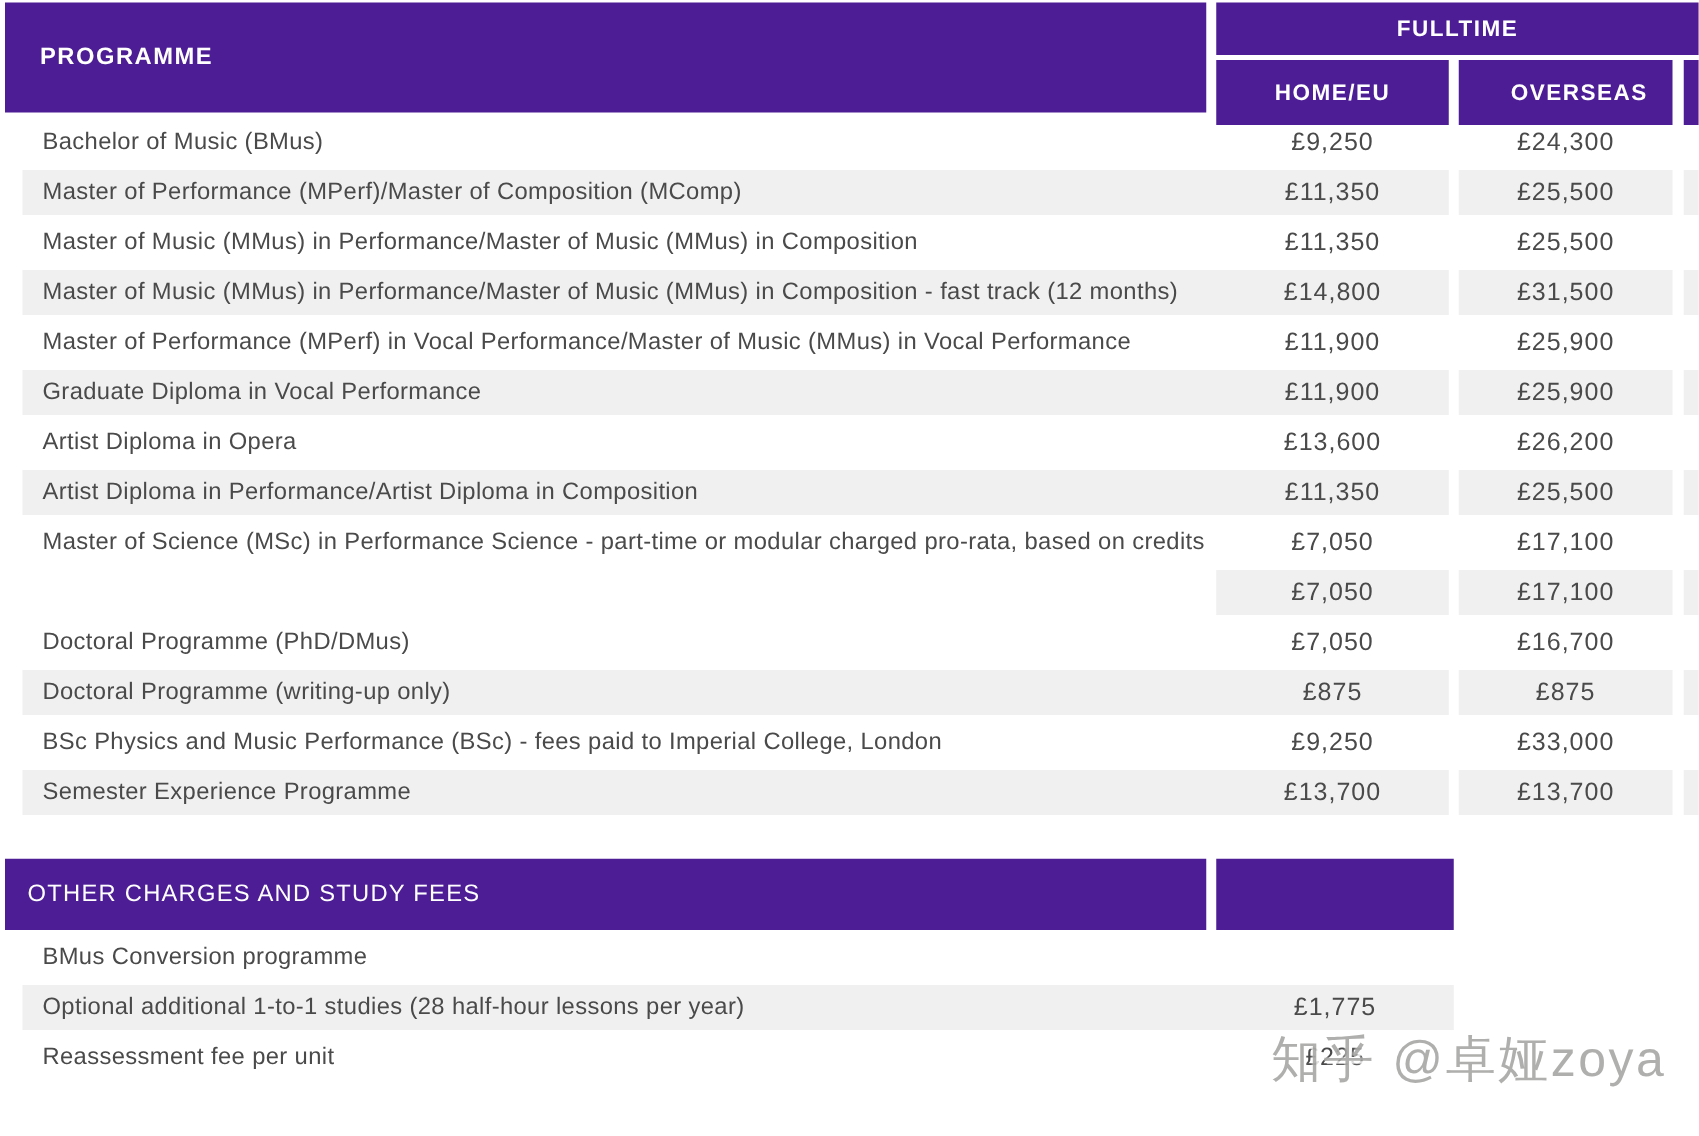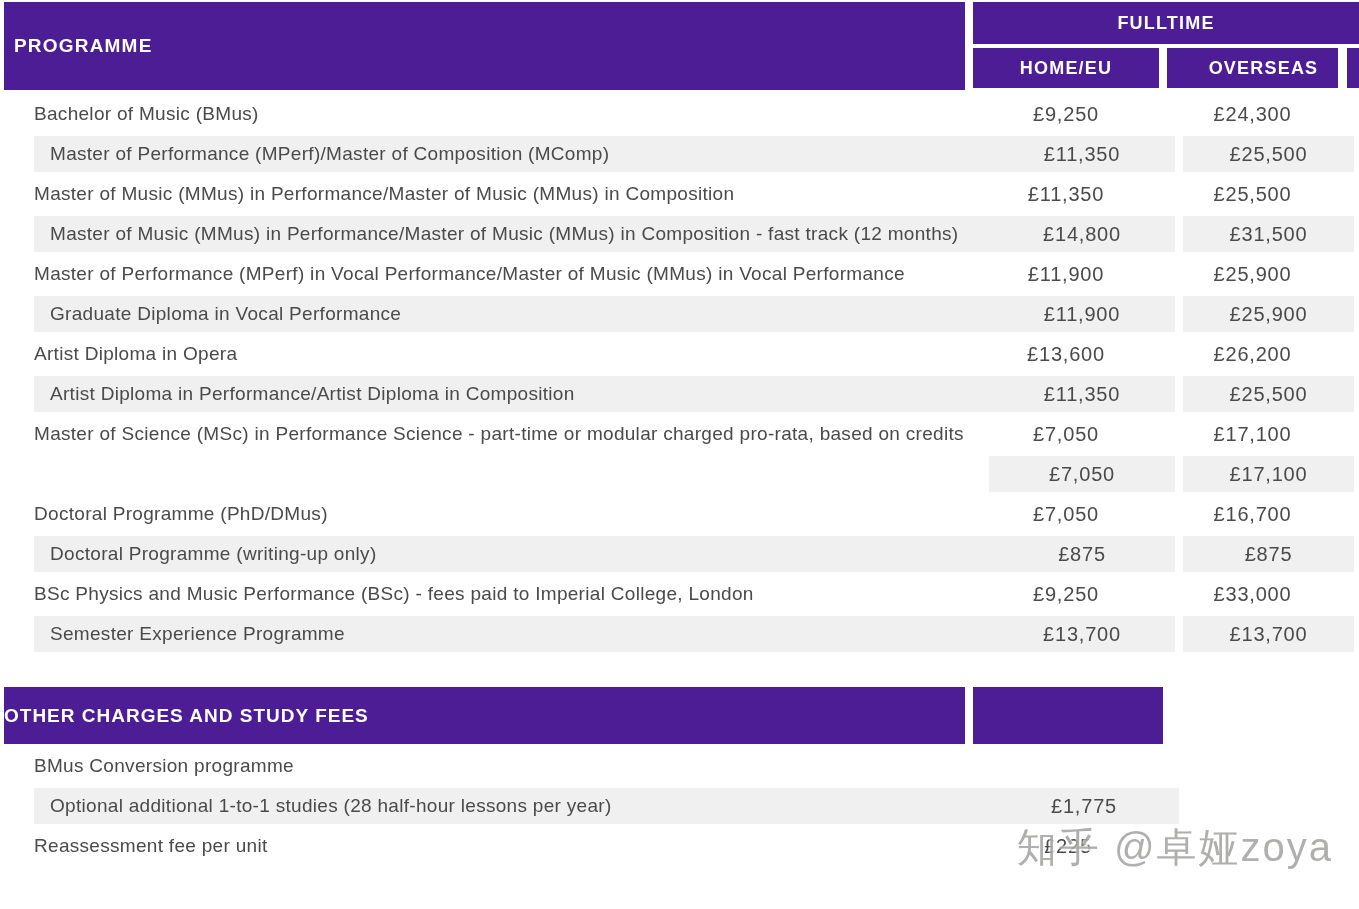--- a/index.html
+++ b/index.html
@@ -7,57 +7,57 @@
   body {
     width:1359px; height:909px; position:relative; overflow:hidden;
     font-family:"Liberation Sans","DejaVu Sans",sans-serif;
     color:#4a4a4a;
   }
   .red-bg { background:#4c1d95; }
 
   
   .programme-header {
     position:absolute; left:4px; top:2px; width:961px; height:88px;
-    display:flex; align-items:center; padding-left:10px;
+    display:flex; align-items:center; padding-left:28px;
     color:#fff; font-size:19px; font-weight:600; letter-spacing:1.2px;
   }
   .fulltime-bar {
     position:absolute; left:973px; top:2px; width:386px; height:42px;
     display:flex; align-items:center; justify-content:center;
     color:#fff; font-size:18px; font-weight:600; letter-spacing:1.2px;
   }
   .sub-header {
-    position:absolute; top:48px; height:40px;
+    position:absolute; top:48px; height:52px;
     display:flex; align-items:center; justify-content:center;
     color:#fff; font-size:18px; font-weight:600; letter-spacing:1.2px;
   }
   .sub-home { left:973px; width:186px; }
   .sub-over { left:1167px; width:171px;padding-left:22px; }
   .sub-sliver { left:1347px; width:12px; }
 
   
   .rows { position:absolute; left:0; top:94px; width:1359px; }
   .row { position:relative; height:40px; }
   .cell {
     position:absolute; top:2px; bottom:2px;
     display:flex; align-items:center;
     font-size:19px; font-weight:300; letter-spacing:0.3px; color:#4a4a4a;
   }
   .c-prog   { left:18px;    width:961px; padding-left:16px; }
   .c-home   { left:973px;  width:186px; justify-content:center; }
   .c-over   { left:1167px; width:171px; justify-content:center; }
   .c-sliver { left:1347px; width:12px; }
   .fee { font-size:20px; letter-spacing:0.8px; }
-  .row.gray .cell { background:#F0F0F0;margin-left:16px; }
+  .row.gray .cell { background:#F0F0F0; }
 
   
   .other-header-left {
     position:absolute; left:4px; top:687px; width:961px; height:57px;
-    display:flex; align-items:center; 
-    color:#fff; font-size:19px; font-weight:700; letter-spacing:1px;
+    display:flex; align-items:center; padding-left:18px;
+    color:#fff; font-size:19px; font-weight:400; letter-spacing:1px;
   }
   .other-header-cell {
     position:absolute; left:973px; top:687px; width:190px; height:57px;
   }
   .rows2 { position:absolute; left:0; top:746px; width:1123px; }
   .rows2 .c-home { width:190px; }
 
   
   .watermark {
     position:absolute; top:820px; right:26px; z-index:20;

